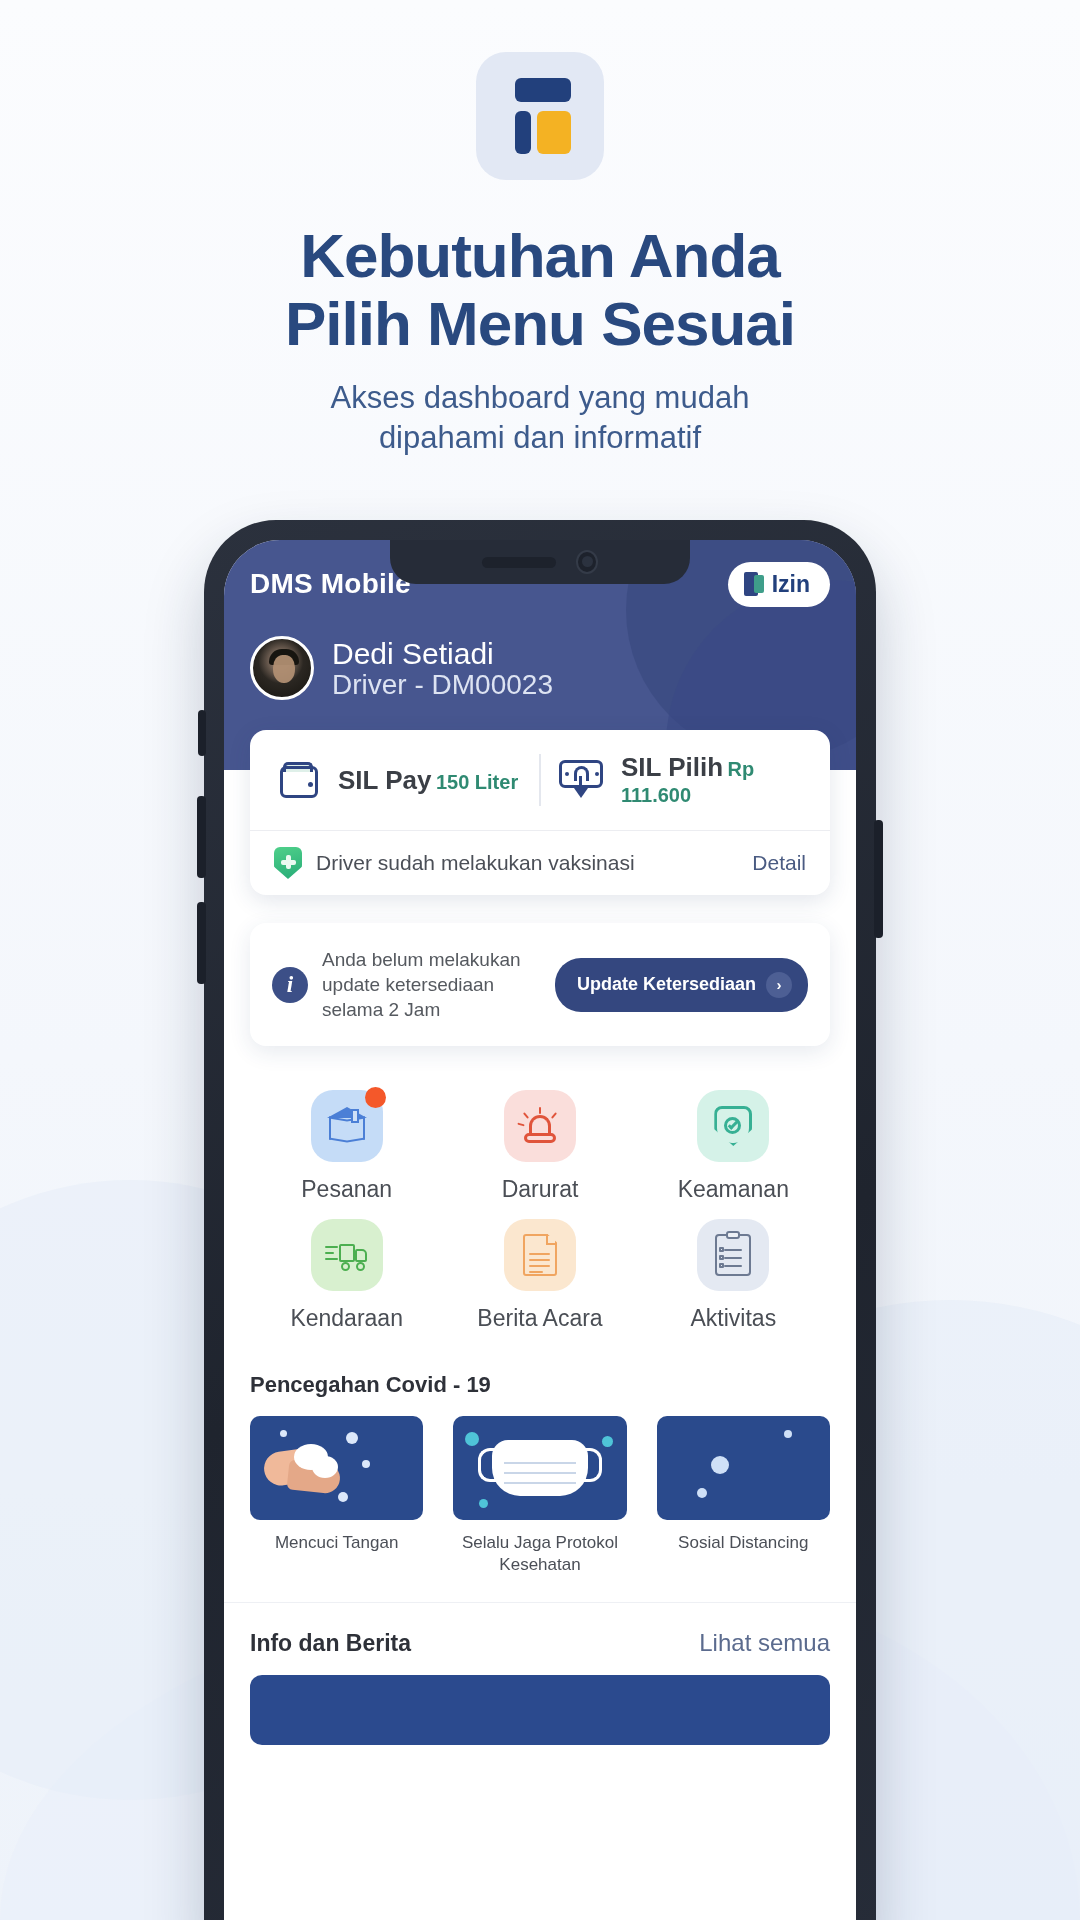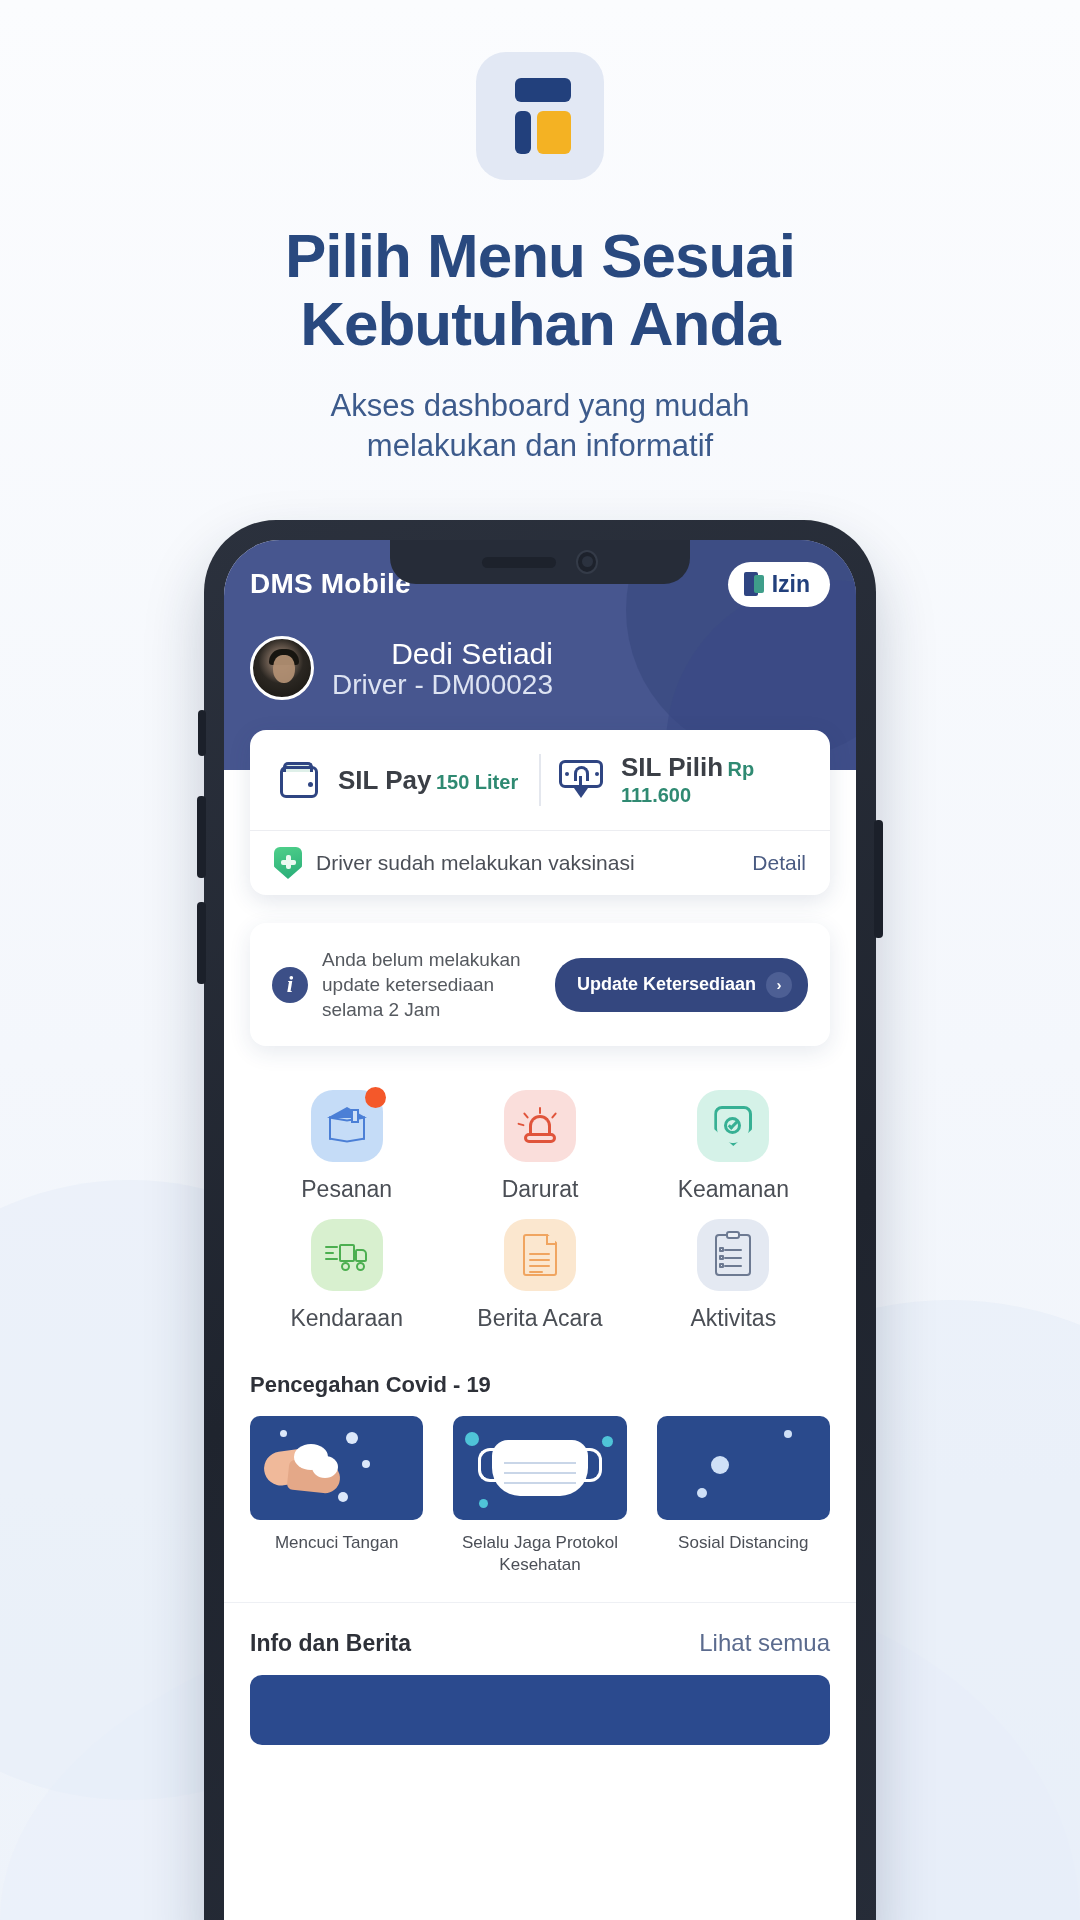--- a/index.html
+++ b/index.html
@@ -44,21 +44,21 @@
   .app-icon .bar-right {
     position:absolute; left:28px; top:33px; width:34px; height:43px;
     background:#f4b223; border-radius:6px;
   }
 
   .headline {
     margin-top:42px; font-size:62px; line-height:68px; font-weight:700;
     color:#29497f; letter-spacing:-1px;
   }
   .subtitle {
-    margin-top:28px; font-size:31px; line-height:40px; font-weight:400;
+    margin-top:20px; font-size:31px; line-height:40px; font-weight:400;
     color:#3d5b8c;
   }
 
   
   .phone-wrap {
     position:absolute; left:50%; transform:translateX(-50%);
     top:520px; width:672px; z-index:6;
   }
   .phone-frame {
     width:672px; height:1420px; border-radius:72px 72px 0 0;
@@ -91,21 +91,20 @@
   }
   .notch .camera .lens {
     width:11px; height:11px; border-radius:50%; background:#2b323f;
     margin:4px auto 0;
   }
 
   
   .app-head {
     position:relative; background:#47568f; padding:22px 26px 70px 26px;
     overflow:hidden;
-    text-align:right;
   }
   .app-head .deco1 {
     position:absolute; right:-70px; top:-80px; width:300px; height:300px;
     border-radius:50%; background:#3c4b82; opacity:.85;
   }
   .app-head .deco2 {
     position:absolute; right:-140px; top:40px; width:330px; height:330px;
     border-radius:50%; background:#3a4a85; opacity:.6;
   }
   .app-head-row {
@@ -383,27 +382,27 @@
 
   <div class="app-icon">
     <div class="glyph">
       <div class="bar-top"></div>
       <div class="bar-left"></div>
       <div class="bar-right"></div>
     </div>
   </div>
 
   <div class="headline">
+    <div>Kebutuhan Anda</div>
     <div>Pilih Menu Sesuai</div>
-    <div>Kebutuhan Anda</div>
   </div>
 
   <div class="subtitle">
     <div>Akses dashboard yang mudah</div>
-    <div>melakukan dan informatif</div>
+    <div>dipahami dan informatif</div>
   </div>
 </div>
 
 <div class="phone-wrap">
  <div class="phone-frame">
 
   <div class="btn-side btn-mute"></div>
   <div class="btn-side btn-volup"></div>
   <div class="btn-side btn-voldn"></div>
   <div class="btn-side btn-power"></div>

